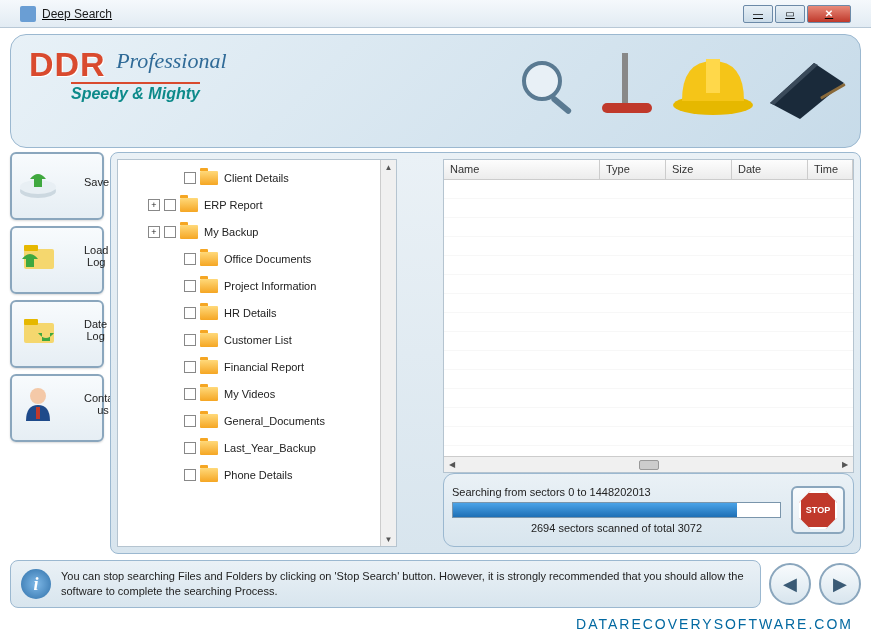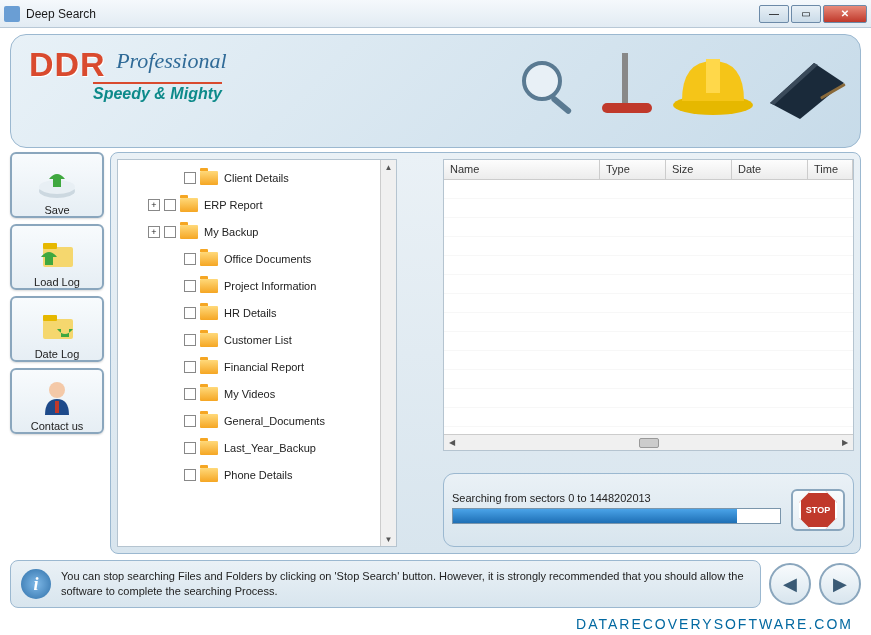--- a/index.html
+++ b/index.html
@@ -1,76 +1,76 @@
 <!DOCTYPE html>
 <html><head>
 <meta charset="utf-8">
 <style>
 * { box-sizing: border-box; margin: 0; padding: 0; font-family: Tahoma, Arial, sans-serif; }
 body { background: #fff; width: 871px; height: 635px; overflow: hidden; }
 
 
-.titlebar { height: 28px; background: linear-gradient(#f5f9fc,#e2ebf3); border-bottom: 1px solid #b8c8d6; display: flex; align-items: center; padding: 0 4px; }
+.titlebar { height: 28px; background: linear-gradient(#f5f9fc,#e2ebf3); border-bottom: 1px solid #b8c8d6; display: flex; align-items: center; padding: 0 20px; text-decoration: underline; }
 .titlebar .app-icon { width: 16px; height: 16px; background: #6a9ed4; border-radius: 2px; margin-right: 6px; }
 .titlebar .title { font-size: 12px; color: #1a1a1a; flex: 1; }
 .win-btn { width: 30px; height: 18px; margin-left: 2px; border: 1px solid #6c8aa8; border-radius: 2px; font-size: 10px; display: flex; align-items: center; justify-content: center; cursor: pointer; }
 .win-min, .win-max { background: linear-gradient(#e8f0f6,#cadbe8); }
 .win-close { width: 44px; background: linear-gradient(#e88a7a,#c0392b); color: #fff; font-weight: bold; }
 
 
 .banner { height: 114px; margin: 6px 10px 4px 10px; border: 1px solid #9bb8d0; border-radius: 16px; background: linear-gradient(135deg,#e8f1f7,#c7dbe9); position: relative; overflow: hidden; }
 .banner-inner { padding: 10px 18px; }
 .brand-ddr { font-size: 34px; font-weight: bold; color: #d94a2e; letter-spacing: 1px; display: inline-block; text-shadow: 1px 1px 0 #fff; }
 .brand-ddr::after { content: ""; }
 .brand-pro { font-size: 22px; font-style: italic; color: #2f6a97; margin-left: 6px; font-family: Georgia, serif; vertical-align: 8px; }
-.brand-tag { font-size: 16px; font-style: italic; font-weight: bold; color: #0d8a8a; margin-top: -2px; margin-left: 64px; border-top: 2px solid #d94a2e; display: inline-block; padding-top: 1px; }
+.brand-tag { font-size: 16px; font-style: italic; font-weight: bold; color: #0d8a8a; margin-top: -2px; margin-left: 42px; border-top: 2px solid #d94a2e; display: inline-block; padding-top: 1px; }
 .banner-tools { position: absolute; right: 10px; top: 8px; display: flex; gap: 8px; align-items: flex-end; }
 .tool { width: 70px; height: 80px; }
 .magnifier { width: 70px; height: 70px; }
 .hardhat { width: 86px; height: 80px; }
 .book { width: 86px; height: 70px; }
 
 
 .main { display: flex; padding: 0 10px; gap: 6px; }
 .sidebar { width: 94px; display: flex; flex-direction: column; gap: 6px; }
-.side-btn { border: 2px solid #8aa6bd; border-radius: 6px; background: linear-gradient(#f8fbfd,#e6eef4); padding: 6px 4px 0 4px; display: flex; flex-direction: column; align-items: center; cursor: pointer; box-shadow: 0 1px 2px rgba(0,0,0,0.15); }
+.side-btn { border: 2px solid #8aa6bd; border-radius: 6px; background: linear-gradient(#f8fbfd,#e6eef4); padding: 6px 4px 16px 4px; display: flex; align-items: center; cursor: pointer; box-shadow: 0 1px 2px rgba(0,0,0,0.15); gap: 24px; }
 .side-btn .ico { width: 48px; height: 42px; display: flex; align-items: center; justify-content: center; }
 .side-btn .lbl { font-size: 11px; color: #222; margin-top: 2px; text-align: center; }
 
 .content { flex: 1; border: 1px solid #9bb8d0; border-radius: 8px; background: linear-gradient(#eaf1f6,#d8e5ee); padding: 6px; display: flex; gap: 8px; height: 402px; }
 
 .tree-panel { width: 280px; background: #fff; border: 1px solid #b5c4d0; position: relative; overflow: hidden; }
 .tree-scroll { position: absolute; right: 0; top: 0; width: 16px; height: 100%; background: #f0f0f0; border-left: 1px solid #ccc; display: flex; flex-direction: column; align-items: center; }
 .tree-scroll .sarrow { width: 14px; height: 14px; font-size: 8px; display: flex; align-items: center; justify-content: center; color: #555; cursor: pointer; }
 .tree { padding: 4px 2px 4px 6px; font-size: 11px; color: #222; }
 .tree-item { display: flex; align-items: center; height: 27px; }
 .tree-item .exp { width: 12px; height: 12px; border: 1px solid #888; font-size: 9px; line-height: 10px; text-align: center; margin-right: 4px; cursor: pointer; visibility: hidden; }
 .tree-item.has-children .exp { visibility: visible; }
 .tree-item .chk { width: 12px; height: 12px; border: 1px solid #888; margin-right: 4px; cursor: pointer; }
 .tree-item .fld { width: 18px; height: 14px; background: linear-gradient(#ffd97a,#f5a623); border-radius: 1px; margin-right: 6px; position: relative; }
 .tree-item .fld::before { content: ""; position: absolute; top: -3px; left: 0; width: 8px; height: 3px; background: #f5a623; border-radius: 1px 1px 0 0; }
 .tree-item.depth1 { padding-left: 44px; }
 .tree-item.depth0 { padding-left: 24px; }
 
-.right-col { flex: 1; display: flex; flex-direction: column; gap: 22px; padding-left: 38px; }
+.right-col { flex: 1; display: flex; flex-direction: column; gap: 0; padding-left: 38px; }
 .file-panel { flex: 1; background: #fff; border: 1px solid #b5c4d0; display: flex; flex-direction: column; overflow: hidden; }
 .file-head { display: flex; height: 20px; border-bottom: 1px solid #ccc; background: linear-gradient(#fdfdfd,#ececec); }
 .file-head .col { border-right: 1px solid #ccc; font-size: 11px; color: #333; padding: 3px 6px; }
 .file-body { flex: 1; background: repeating-linear-gradient(#fff,#fff 18px,#f7f7f7 18px,#f7f7f7 19px); }
 .file-hscroll { height: 16px; background: #f0f0f0; border-top: 1px solid #ccc; display: flex; align-items: center; }
 .file-hscroll .sarrow { width: 16px; height: 14px; font-size: 8px; display: flex; align-items: center; justify-content: center; color: #555; cursor: pointer; }
 .file-hscroll .track { flex: 1; height: 14px; display: flex; align-items: center; justify-content: center; }
 .file-hscroll .thumb { width: 20px; height: 10px; background: #ccc; border: 1px solid #999; border-radius: 2px; }
 
 .progress-panel { height: 74px; border: 1px solid #9bb8d0; border-radius: 11px; background: linear-gradient(#eaf1f6,#d8e5ee); padding: 6px 8px; display: flex; gap: 10px; align-items: center; }
 .progress-left { flex: 1; font-size: 11px; color: #222; }
 .prog-bar { height: 16px; border: 1px solid #7a95ab; background: #fff; margin: 4px 0; position: relative; }
 .prog-fill { height: 100%; background: linear-gradient(#4aa3e8,#1e6fb5); width: 87%; }
 .prog-sub { text-align: center; }
-.stop-btn { width: 54px; height: 42px; border: 2px solid #8aa6bd; border-radius: 6px; background: linear-gradient(#f8fbfd,#e6eef4); display: flex; align-items: center; justify-content: center; cursor: pointer; }
+.stop-btn { width: 54px; height: 48px; border: 2px solid #8aa6bd; border-radius: 6px; background: linear-gradient(#f8fbfd,#e6eef4); display: flex; align-items: center; justify-content: center; cursor: pointer; }
 .stop-oct { width: 38px; height: 38px; background: #c0392b; display: flex; align-items: center; justify-content: center; color: #fff; font-size: 9px; font-weight: bold; clip-path: polygon(30% 0,70% 0,100% 30%,100% 70%,70% 100%,30% 100%,0 70%,0 30%); border: 2px solid #fff; }
 
 
 .info-bar { margin: 6px 10px 0 10px; display: flex; gap: 8px; align-items: center; }
 .info-box { flex: 1; border: 1px solid #9bb8d0; border-radius: 8px; background: linear-gradient(#eaf1f6,#d8e5ee); padding: 8px 10px; display: flex; align-items: center; gap: 10px; }
 .info-icon { width: 30px; height: 30px; border-radius: 50%; background: radial-gradient(#7fb9e8,#2e6fa8); color: #fff; font-family: Georgia, serif; font-size: 18px; font-style: italic; font-weight: bold; display: flex; align-items: center; justify-content: center; flex-shrink: 0; }
 .info-text { font-size: 11px; color: #222; line-height: 1.35; }
 .nav-btn { width: 42px; height: 42px; border-radius: 50%; border: 2px solid #8aa6bd; background: linear-gradient(#f8fbfd,#d8e5ee); display: flex; align-items: center; justify-content: center; cursor: pointer; color: #3a5a75; font-size: 18px; }
 
 .footer-link { text-align: right; padding: 8px 18px 0 0; font-size: 14px; letter-spacing: 2px; color: #2e8ec7; font-family: "Courier New", monospace; }
@@ -260,20 +260,21 @@
           <div class="sarrow">▶</div>
         </div>
       </div>
 
       <div class="progress-panel">
         <div class="progress-left">
           <div>Searching from sectors  0 to  1448202013</div>
           <div class="prog-bar">
               <div class="prog-fill"></div>
             </div>
+          <div class="prog-sub">2694  sectors scanned of total 3072</div>
         </div>
         <div class="stop-btn">
           <div class="stop-oct">
               <span>STOP</span>
             </div>
         </div>
       </div>
     </div>
   </div>
 </div>

